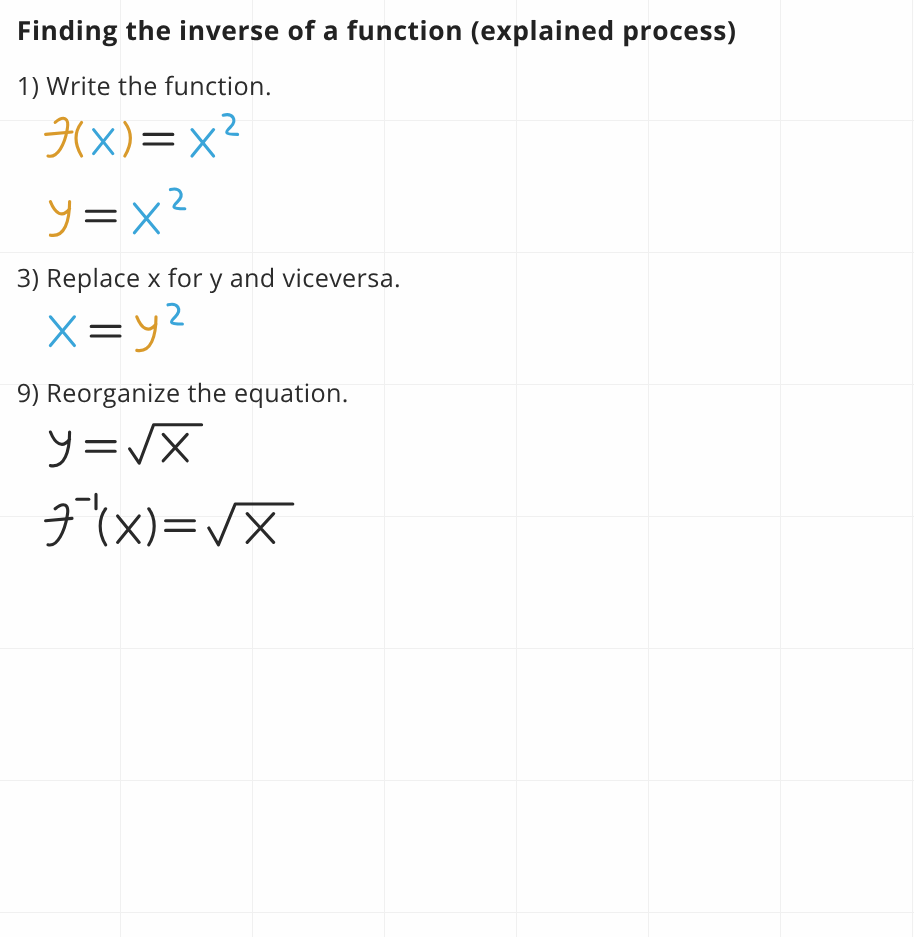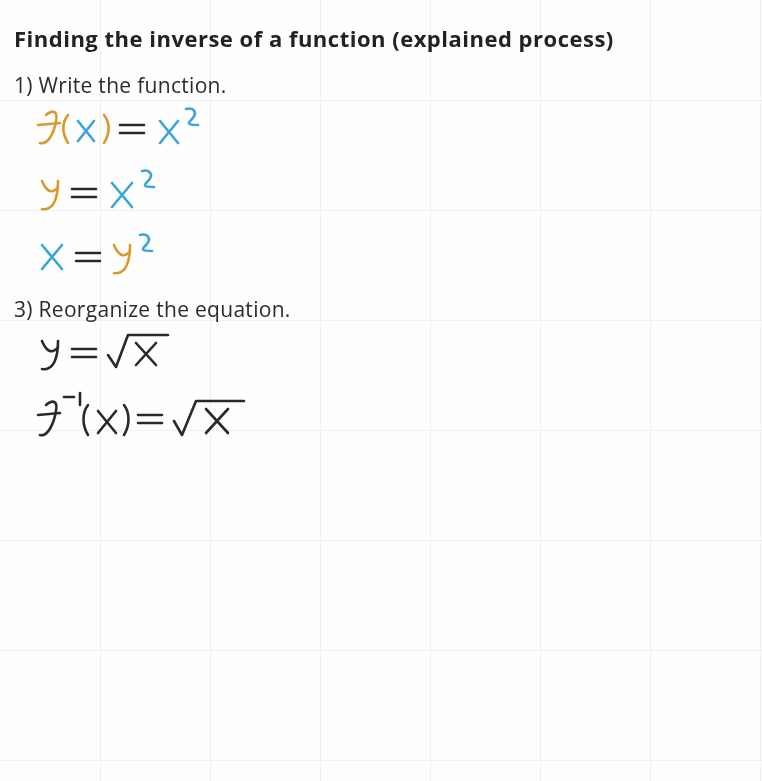--- a/index.html
+++ b/index.html
@@ -17,21 +17,21 @@
   background-image:
     linear-gradient(to right, #f0f0f0 1px, transparent 1px),
     linear-gradient(to bottom, #f0f0f0 1px, transparent 1px);
   background-size: 110px 110px;
   background-position: -10px -10px;
   z-index: 0;
 }
 .content {
   position: relative;
   z-index: 1;
-  padding: 23px 14px;
+  padding: 10px 14px;
 }
 .title {
   font-weight: 700;
   font-size: 22px;
   letter-spacing: 0.5px;
   color: #222;
   margin-bottom: 18px;
 }
 .step {
   margin-top: 4px;
@@ -91,39 +91,40 @@
 
           <path stroke="#3aa5d9" d="M84 16 L104 40 M84 40 L104 16"></path>
 
           <path stroke="#3aa5d9" d="M114 4 C 122 2, 126 8, 120 14 C 116 18, 114 20, 126 20"></path>
         </g>
       </svg>
     </div>
   </div>
 
   <div class="step">
+    <div class="step-label">3) Replace x for y and viceversa.</div>
     <div class="hand">
       <svg width="200" height="50" viewBox="0 0 200 50">
         <g fill="none" stroke-width="2.6" stroke-linecap="round" stroke-linejoin="round">
 
           <path stroke="#3aa5d9" d="M14 14 L34 38 M14 38 L34 14"></path>
 
           <path stroke="#292929" d="M48 22 L72 22 M48 30 L72 30"></path>
 
           <path stroke="#d99a2b" d="M86 14 C 90 24, 96 28, 102 20 M102 14 C 102 30, 98 44, 86 42"></path>
 
           <path stroke="#3aa5d9" d="M112 4 C 120 2, 124 8, 118 14 C 114 18, 112 20, 124 20"></path>
         </g>
       </svg>
     </div>
   </div>
 
 
   <div class="step">
-    <div class="step-label">3) Reorganize the equation.</div>
+    <div class="step-label">9) Reorganize the equation.</div>
     <div class="hand">
       <svg width="200" height="50" viewBox="0 0 200 50">
         <g fill="none" stroke-width="2.6" stroke-linecap="round" stroke-linejoin="round">
 
           <path stroke="#292929" d="M14 14 C 18 24, 24 28, 30 20 M30 14 C 30 30, 26 44, 14 42"></path>
 
           <path stroke="#292929" d="M44 22 L68 22 M44 30 L68 30"></path>
 
           <path stroke="#292929" d="M80 28 L88 40 L100 8 L140 8"></path>
 

